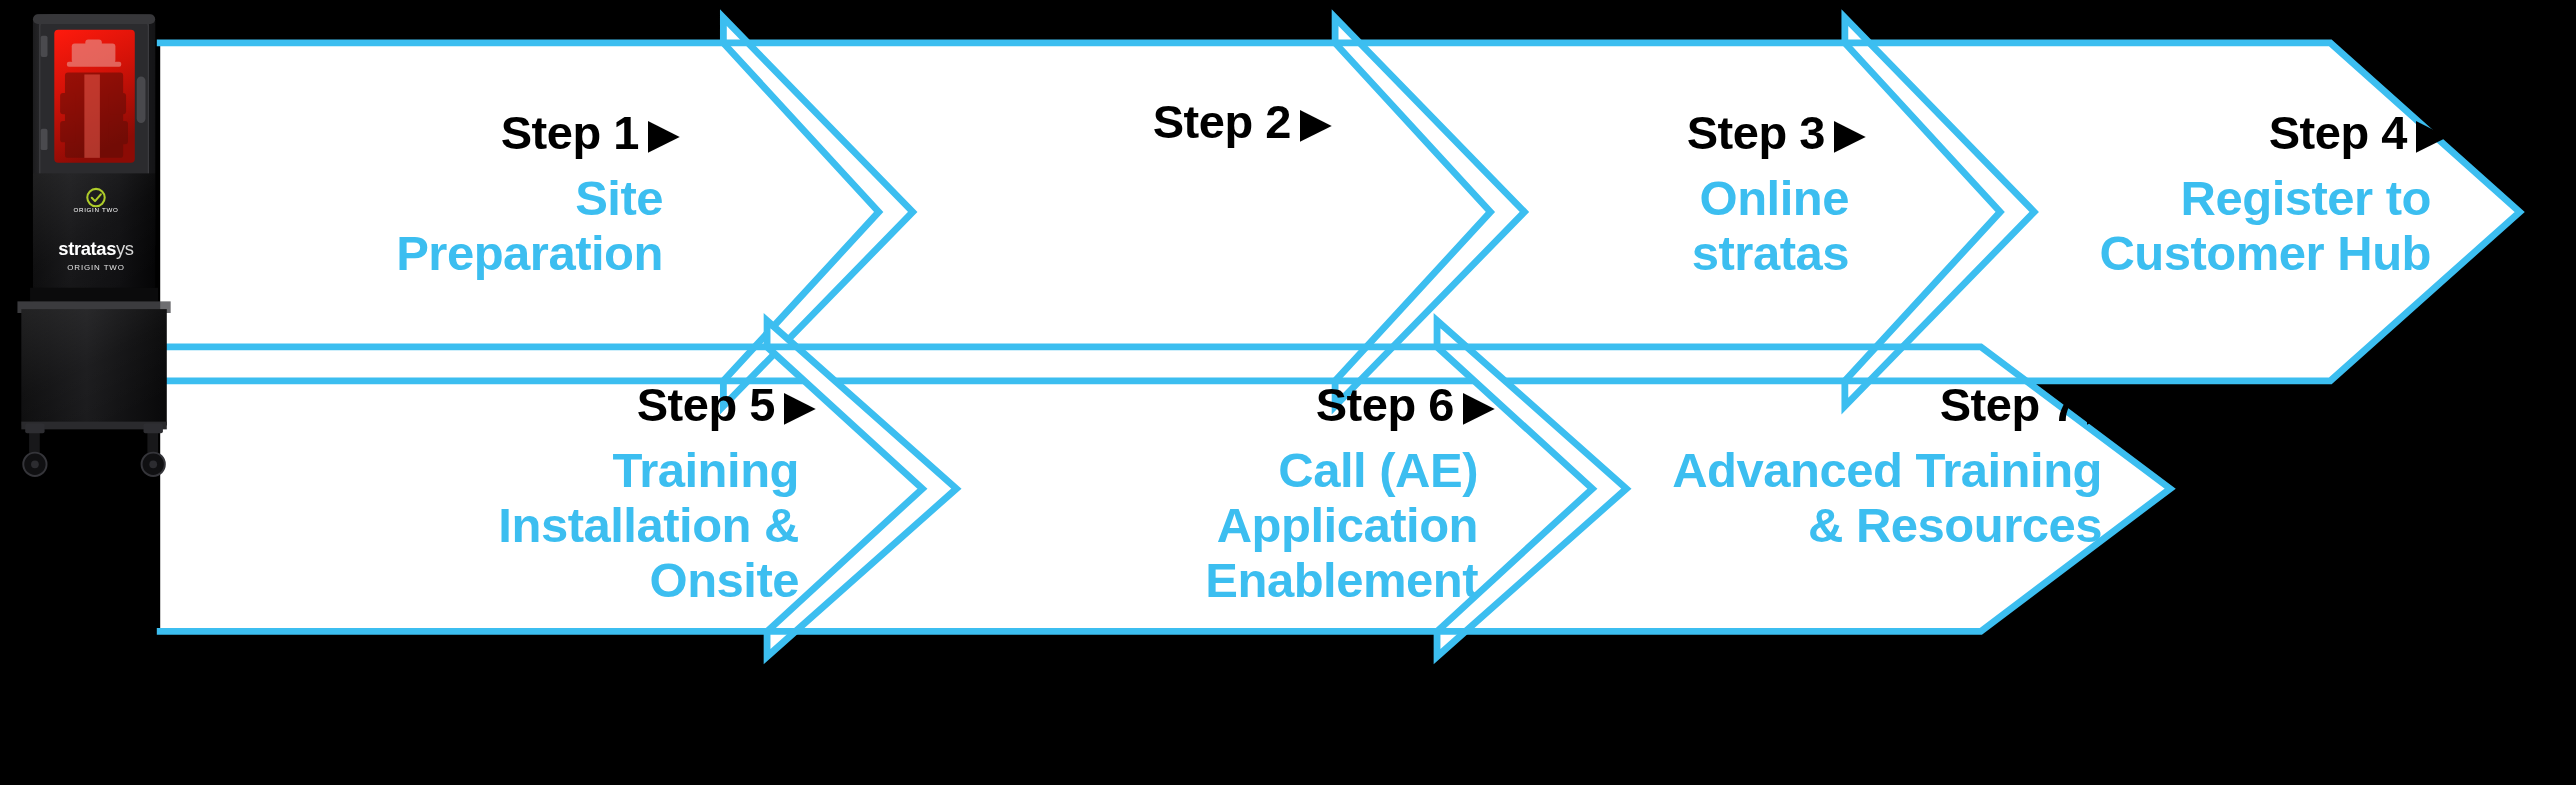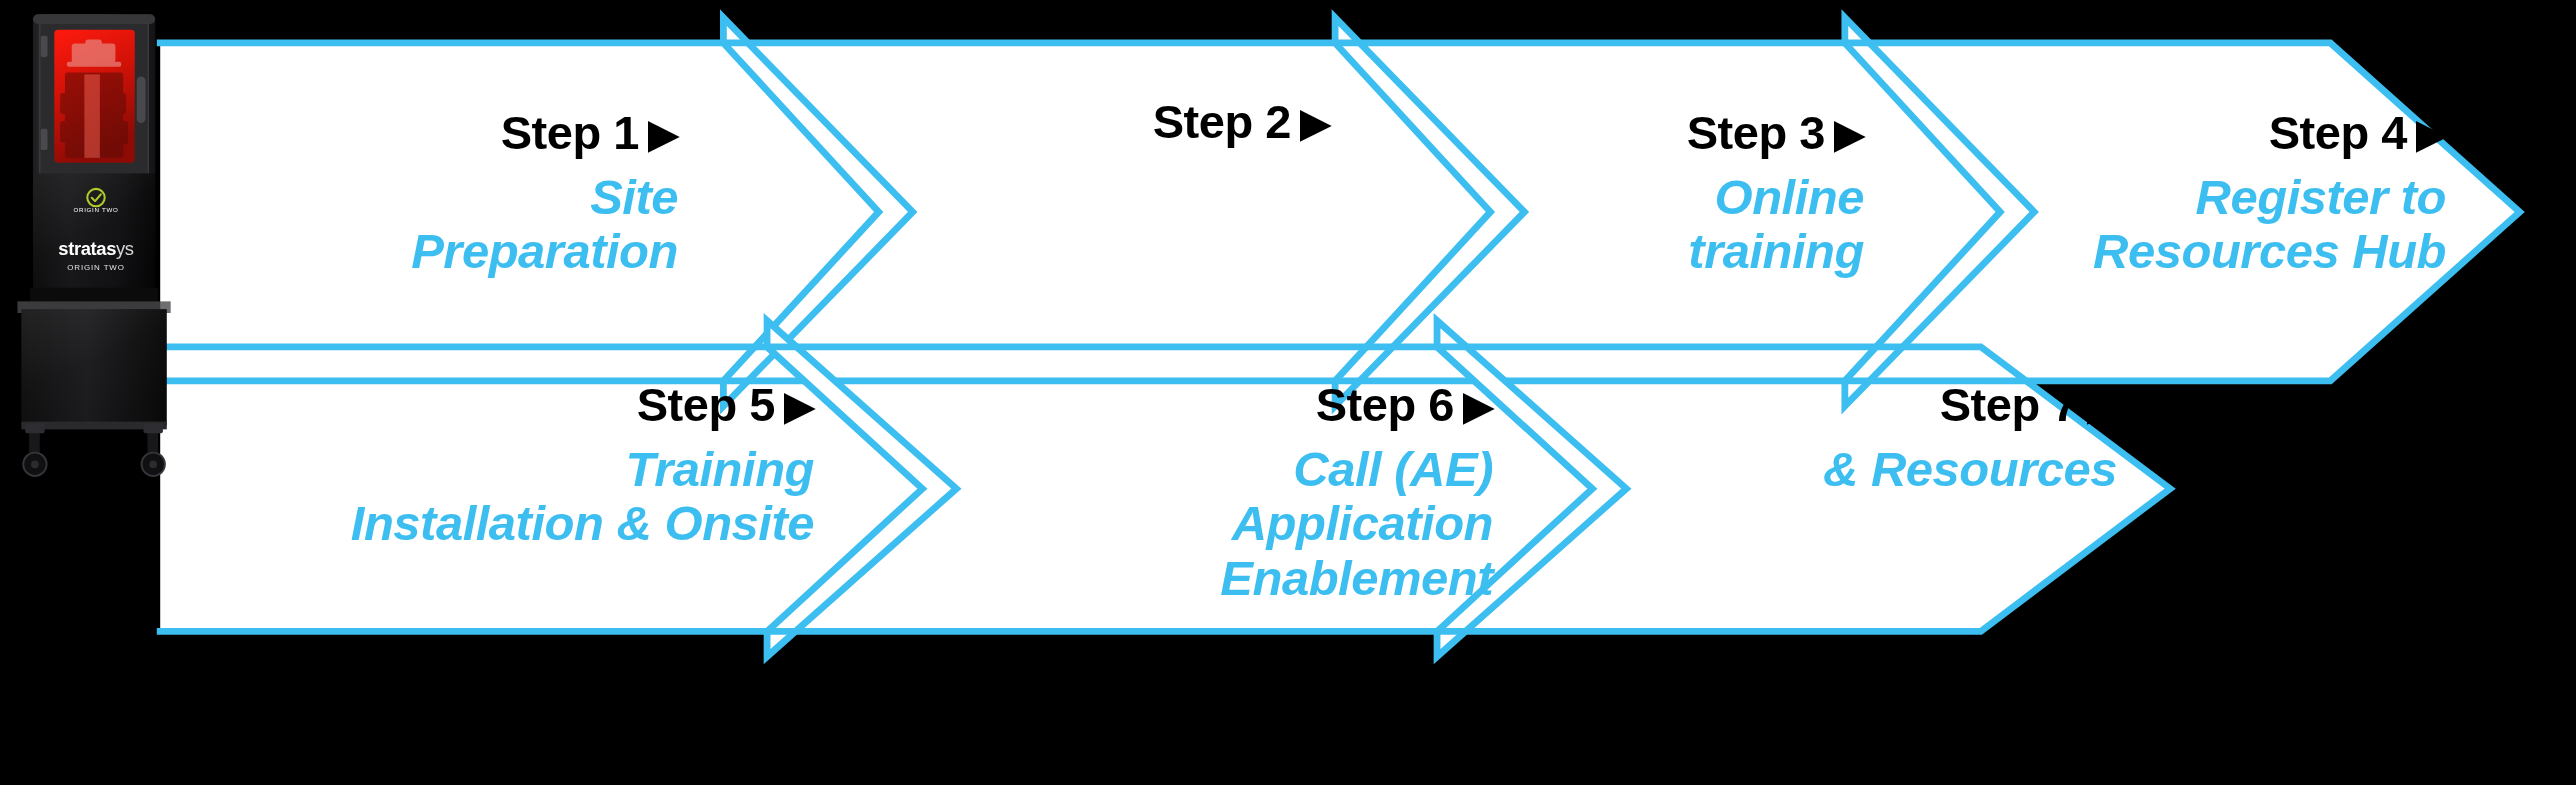--- a/index.html
+++ b/index.html
@@ -70,22 +70,21 @@
     line-height: 1;
     margin-left: 9.7px;
     transform: translateY(-1.9px);
   }
   .step-title {
     color: #3CBEF0;
     font-weight: bold;
     font-size: 49px;
     line-height: 1.12;
     letter-spacing: -0.5px;
-    margin: 0;
-    font-style: italic;
+    margin: 15px;
   }
 </style>
 </head>
 <body>
 
 <div id="stage">
 
   <svg id="printer-photo" viewBox="0 0 330 809" width="320" height="786" xmlns="http://www.w3.org/2000/svg">
     <defs>
       <linearGradient id="bodyGrad" x1="0" y1="0" x2="1" y2="0">
@@ -230,31 +229,31 @@
       <div class="step-head">
         <span>Step 2</span><span class="caret">▶</span>
       </div>
     </div>
 
     <div class="step-block" style="left:1534px; top:109px; width:330px;">
       <div class="step-head">
         <span>Step 3</span><span class="caret">▶</span>
       </div>
       <div class="step-title">
-        <div>Online training</div>
+        <div>Online stratas</div>
       </div>
     </div>
 
     <div class="step-block" style="left:2058px; top:109px; width:388px;">
       <div class="step-head">
         <span>Step 4</span><span class="caret">▶</span>
       </div>
       <div class="step-title">
         <div>Register to</div>
-        <div>Resources Hub</div>
+        <div>Customer Hub</div>
       </div>
     </div>
 
     <div class="step-block" style="left:348px; top:381px; width:466px;">
       <div class="step-head">
         <span>Step 5</span><span class="caret">▶</span>
       </div>
       <div class="step-title">
         <div>Training</div>
         <div>Installation &amp; Onsite</div>
@@ -269,19 +268,20 @@
         <div>Call (AE)</div>
         <div>Application Enablement</div>
       </div>
     </div>
 
     <div class="step-block" style="left:1651px; top:381px; width:466px;">
       <div class="step-head">
         <span>Step 7</span><span class="caret">▶</span>
       </div>
       <div class="step-title">
+        <div>Advanced Training</div>
         <div>&amp; Resources</div>
       </div>
     </div>
 
   </div>
 </div>
 
 
 </body></html>

